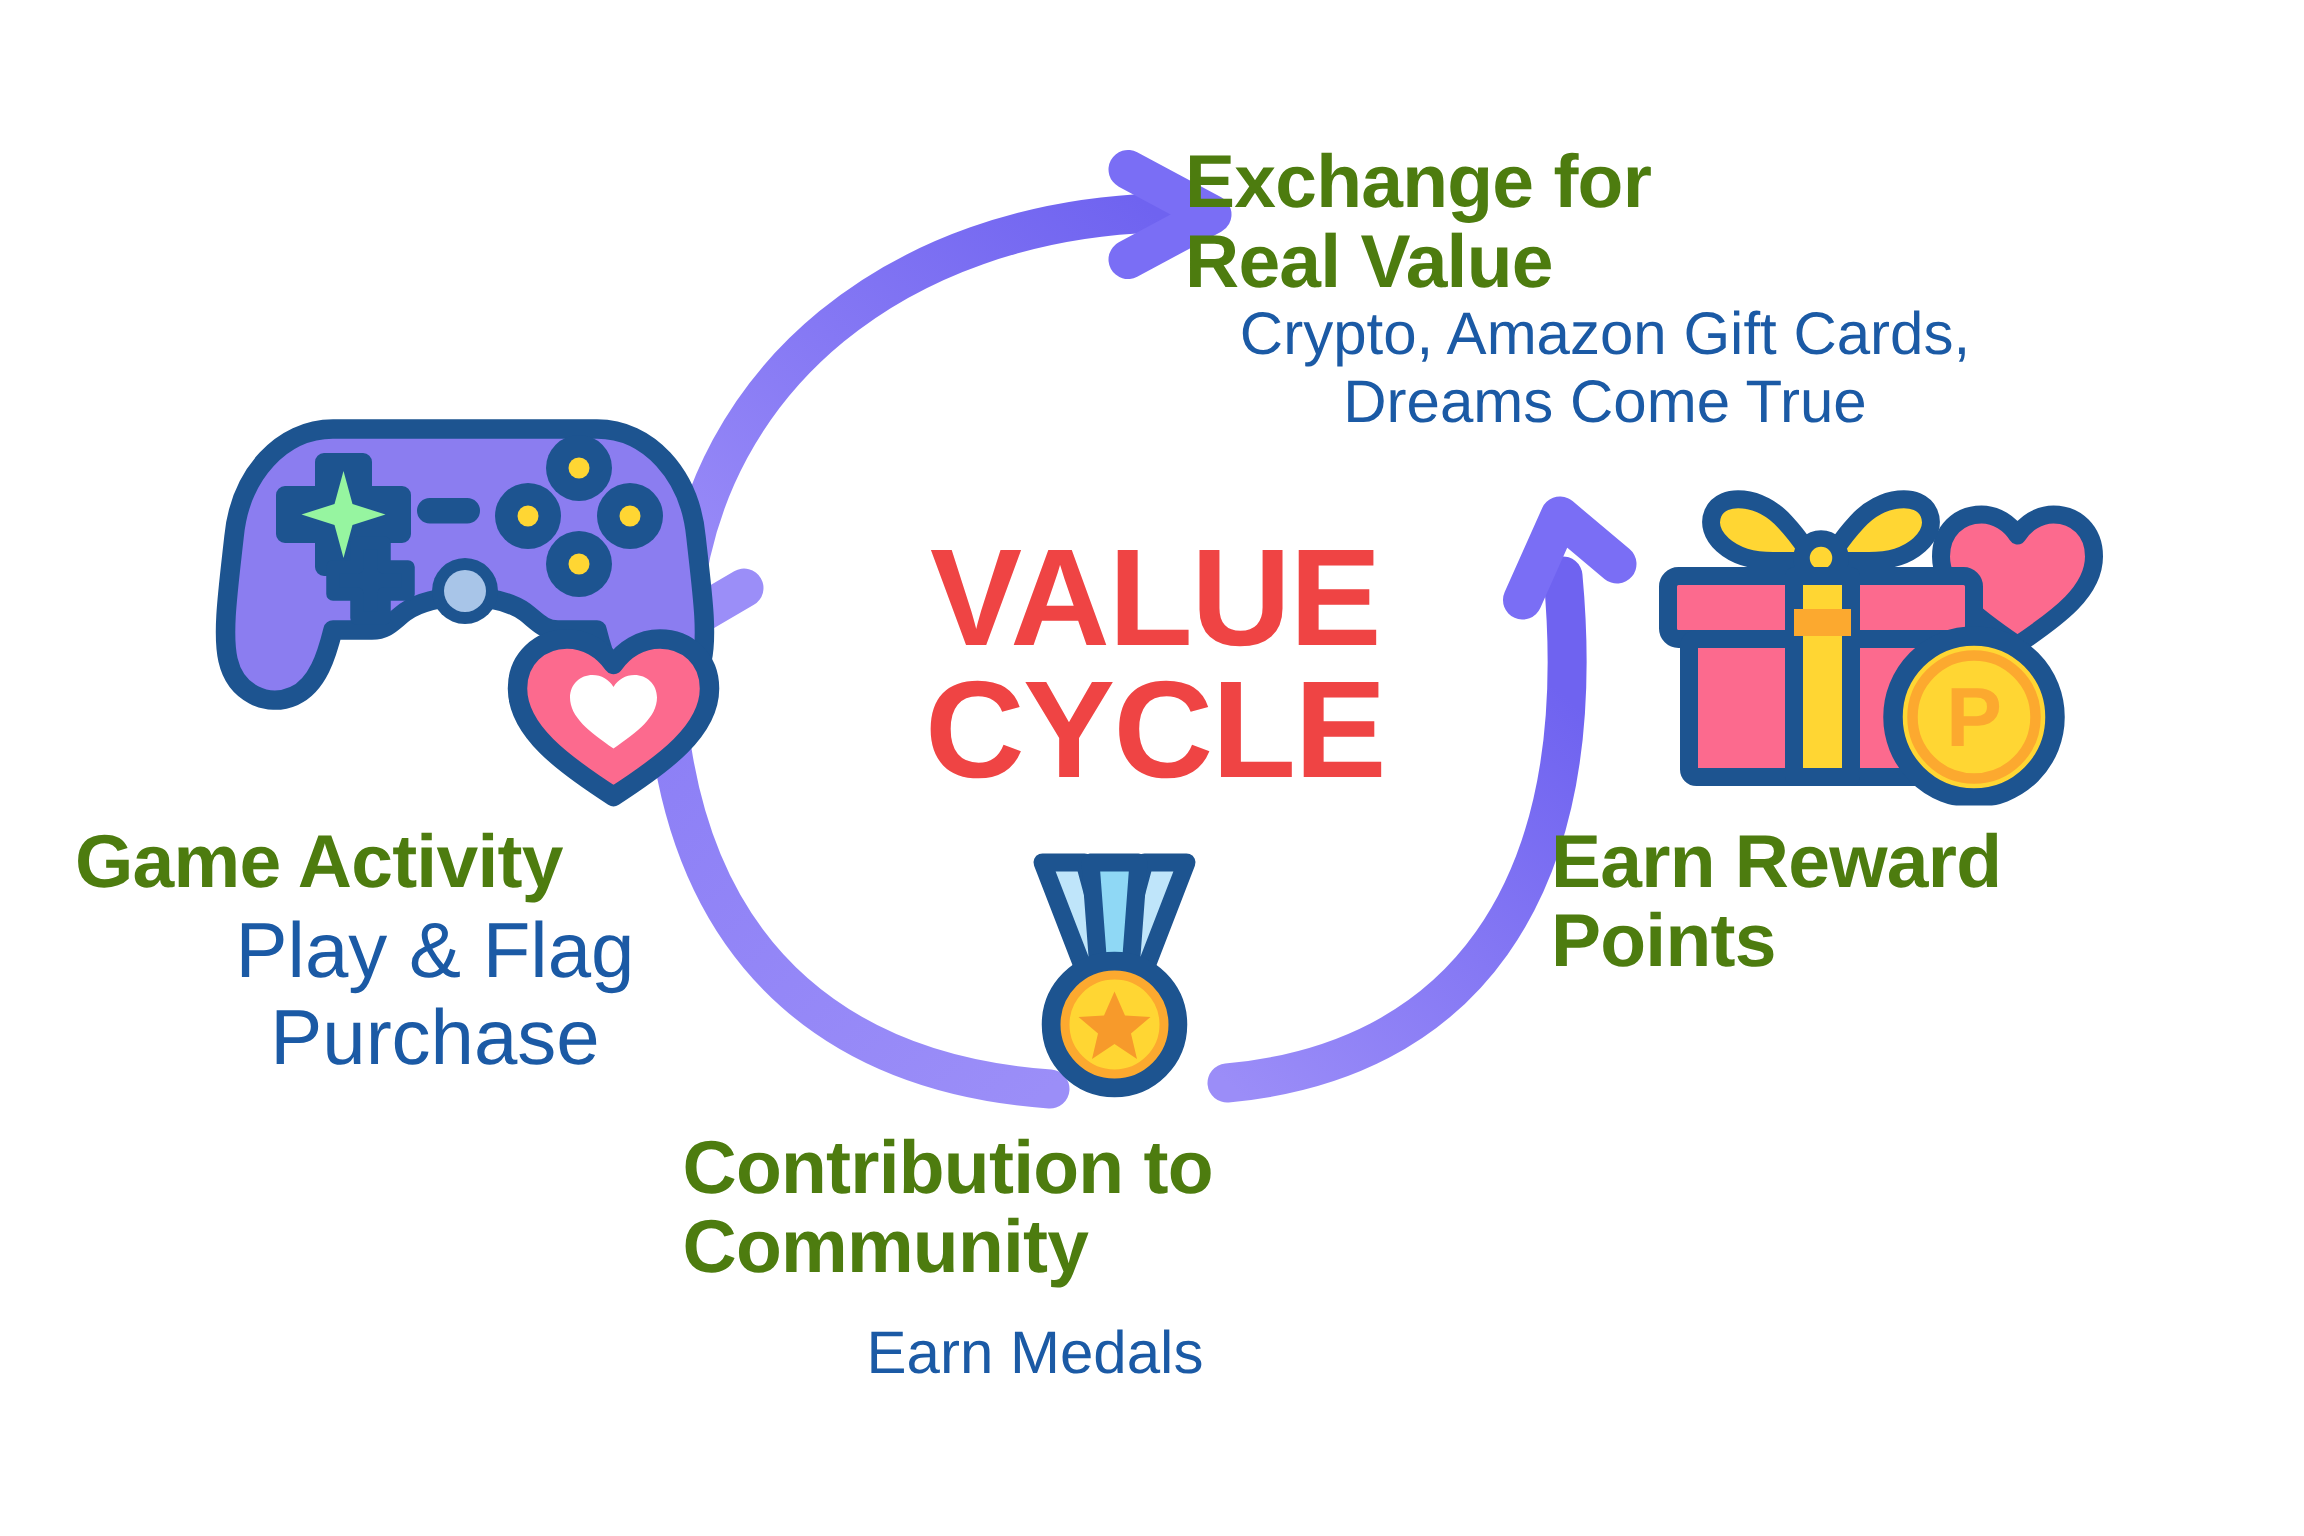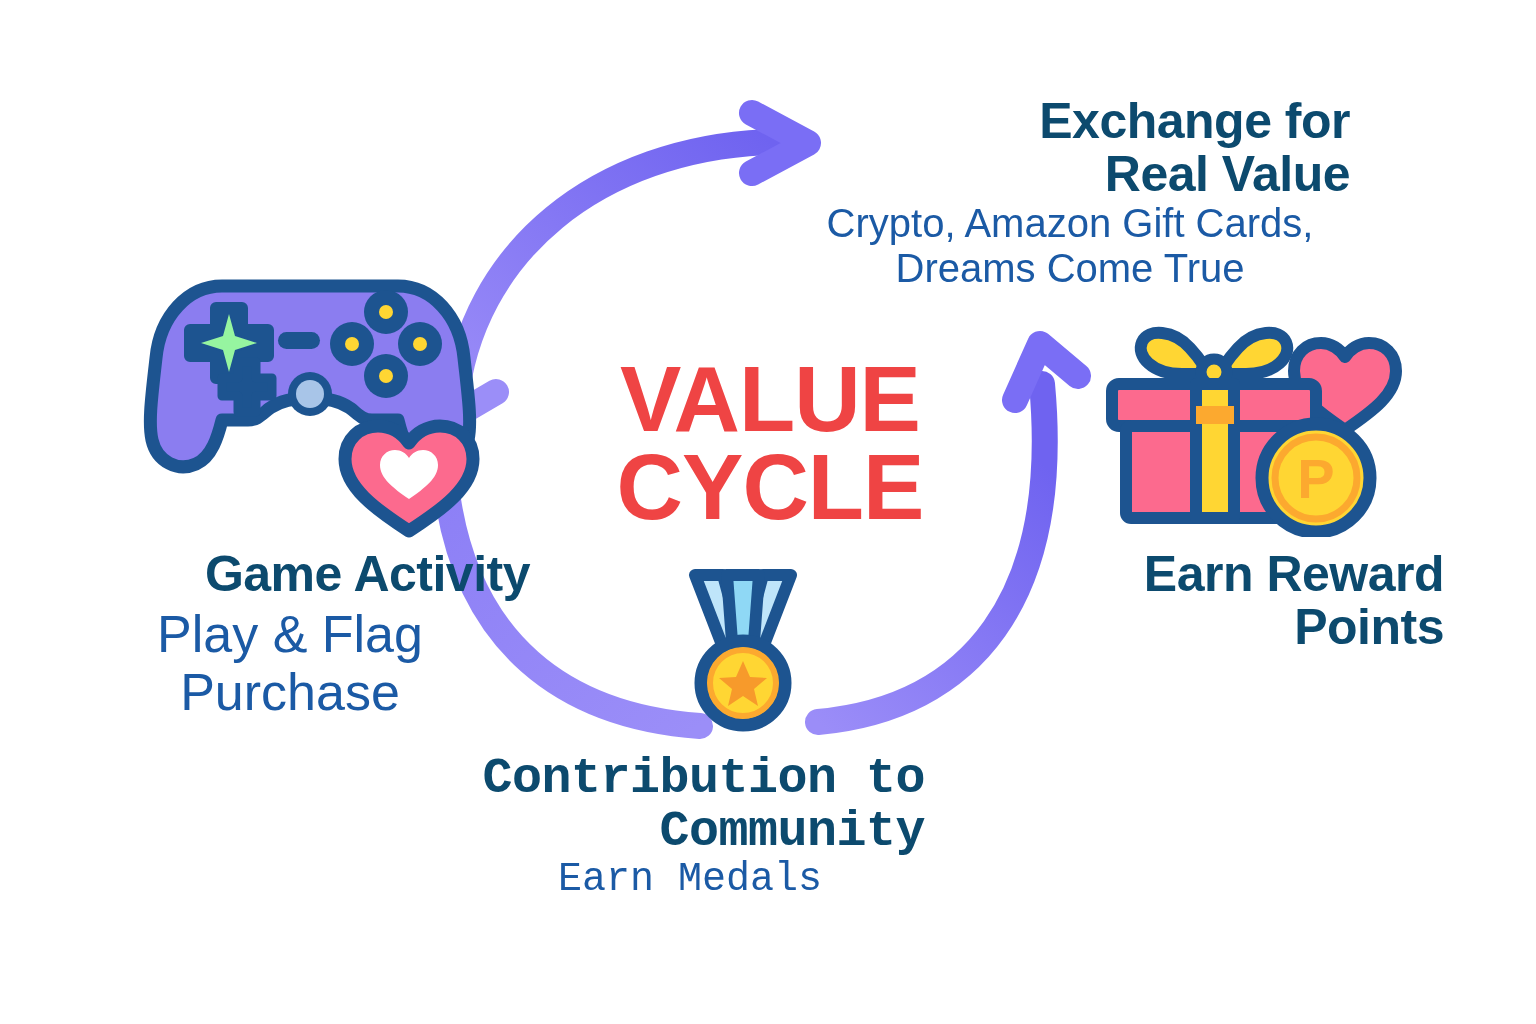--- a/index.html
+++ b/index.html
@@ -23,25 +23,25 @@
   
   #arrows {
     position: absolute;
     left: 0; top: 0;
     width: 1536px; height: 1024px;
     pointer-events: none;
   }
 
   
   .node-title {
-    color: #0c4a6e;
+    color: #4d7c0f;
     font-weight: bold;
     line-height: 1.06;
     letter-spacing: -0.5px;
-    text-align: right;
+    text-align: left;
     white-space: pre-line;
   }
   .node-sub {
     color: #1b5aa5;
     font-weight: normal;
     line-height: 1.12;
     text-align: center;
     white-space: pre-line;
   }
 
@@ -67,23 +67,23 @@
   
   #node-game { left: 50px; top: 548px; width: 480px; }
   #node-game .node-title { font-size: 50px; }
   #node-game .node-sub { font-size: 52px; margin-top: 4px; }
 
   
   #node-reward { left: 1034px; top: 548px; width: 410px; }
   #node-reward .node-title { font-size: 50px; }
 
   
-  #node-community { left: 455px; top: 752px; width: 470px; font-family: Liberation Mono, monospace; }
+  #node-community { left: 455px; top: 752px; width: 470px; }
   #node-community .node-title { font-size: 50px; }
-  #node-community .node-sub { font-size: 40px; margin-top: 0; }
+  #node-community .node-sub { font-size: 40px; margin-top: 22px; }
 
   
   .icon-wrap { position: absolute; }
   #icon-controller { left: 130px; top: 272px; width: 360px; height: 270px; }
   #icon-medal      { left: 683px; top: 565px; width: 120px; height: 170px; }
   #icon-gift       { left: 1098px; top: 322px; width: 310px; height: 215px; }
 </style>
 </head>
 <body>
 

